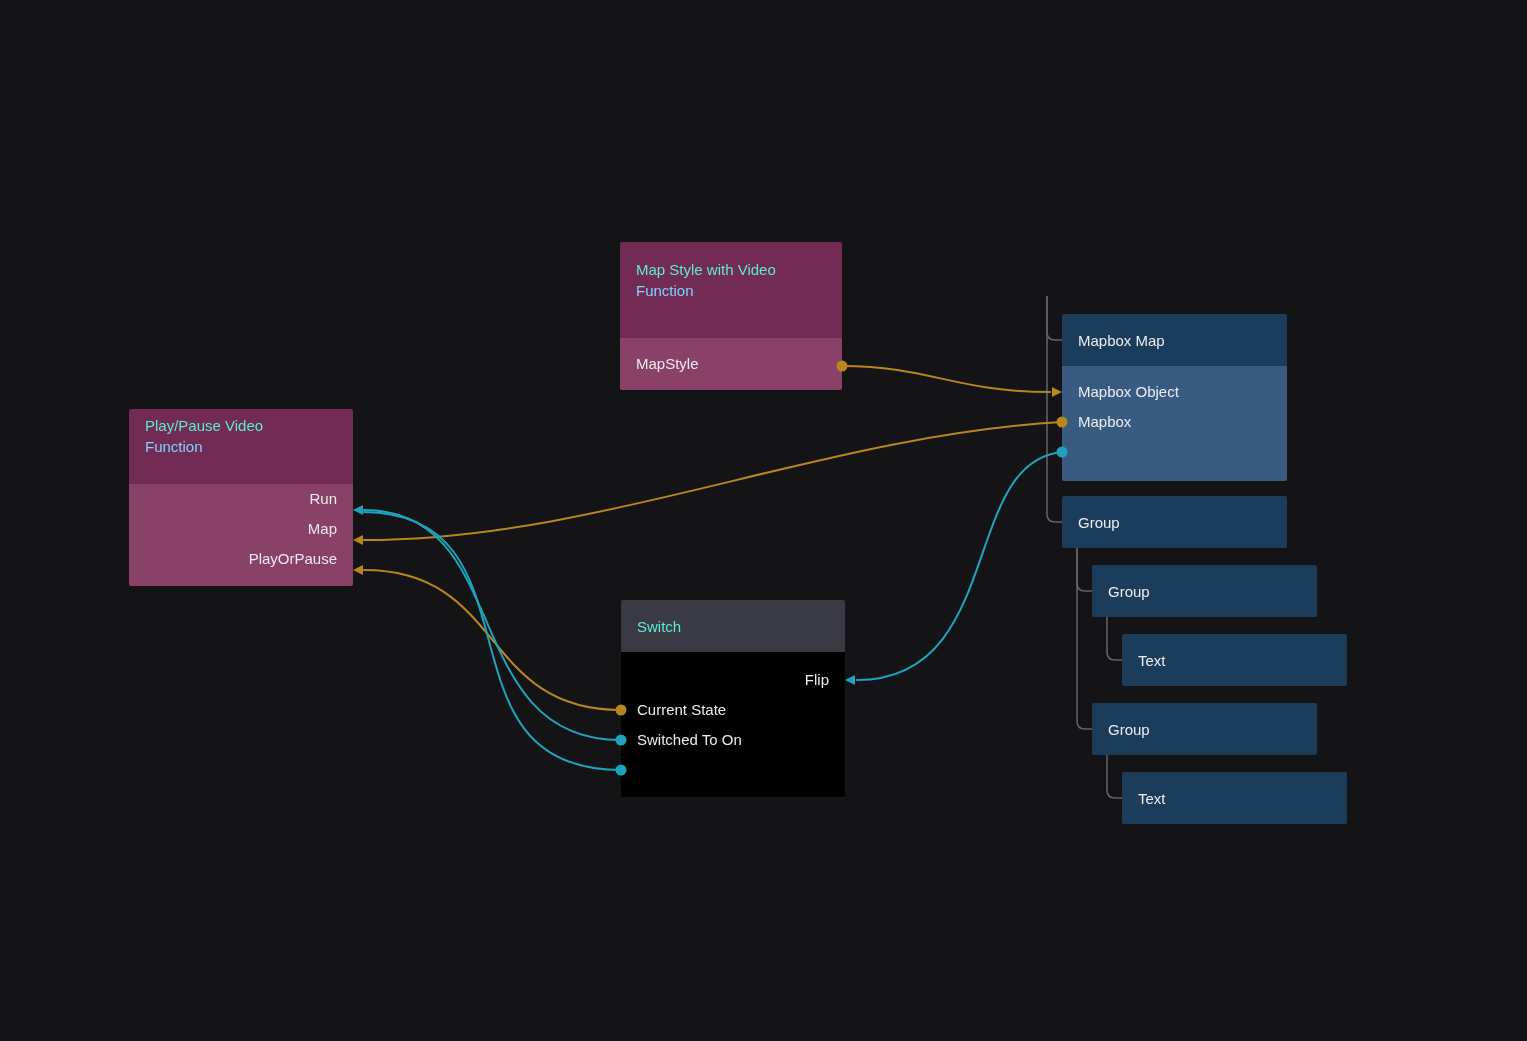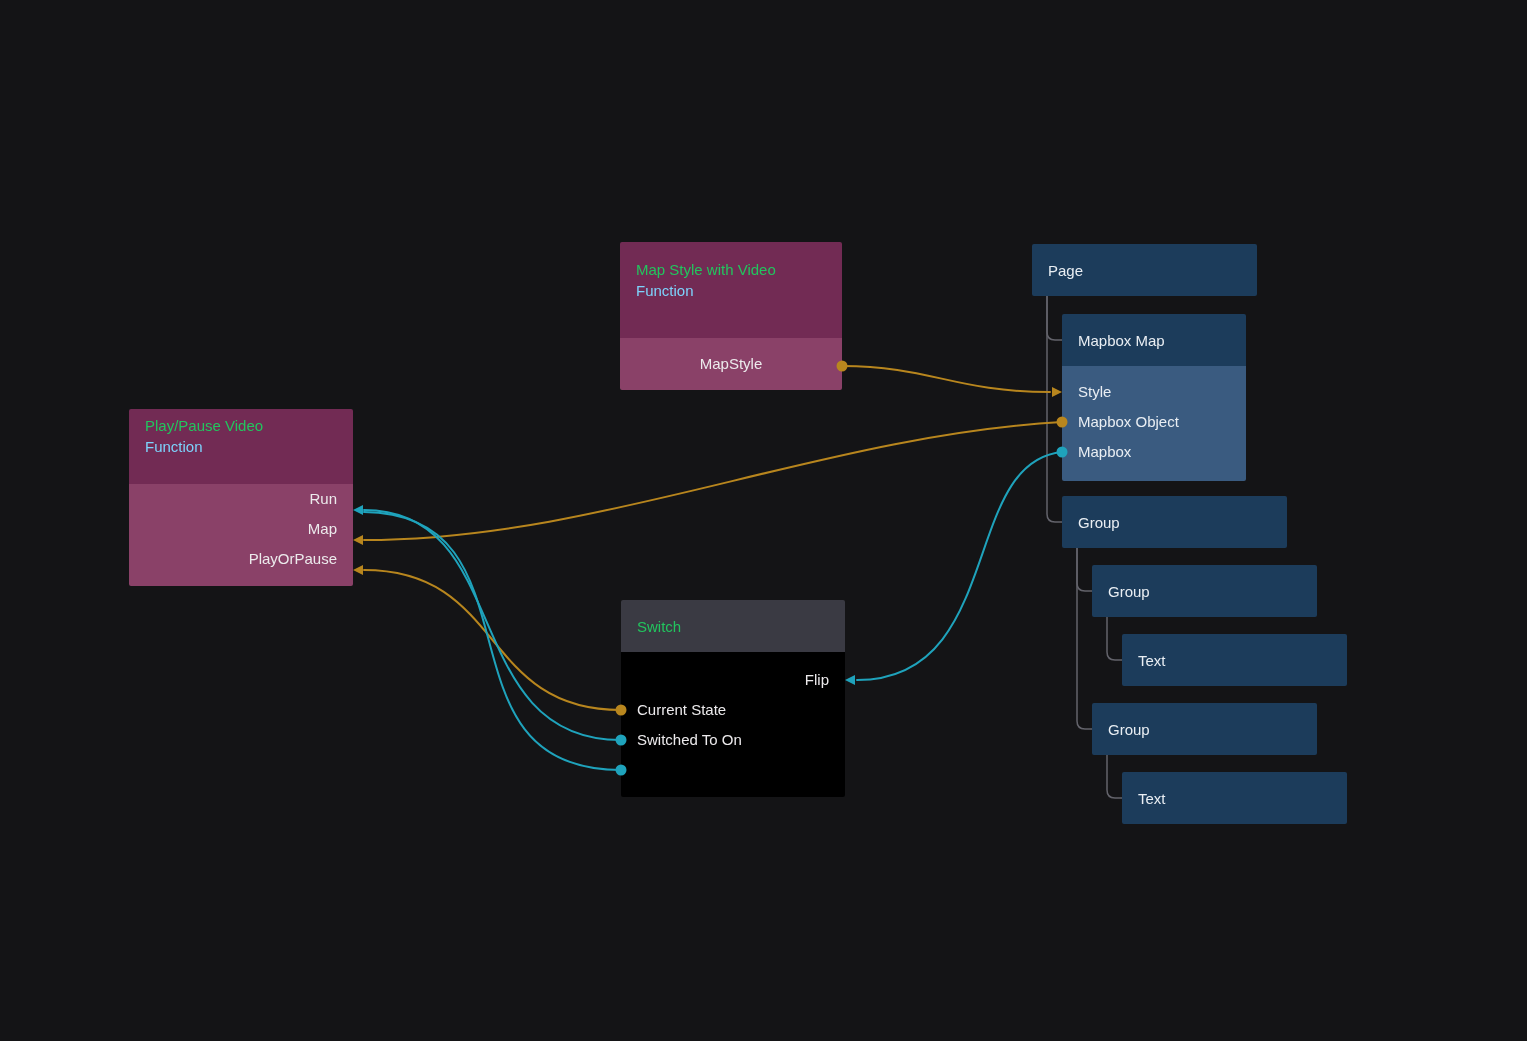--- a/index.html
+++ b/index.html
@@ -14,21 +14,21 @@
   .node {
     position:absolute;
     border-radius:2px;
     overflow:hidden;
     z-index:1;
   }
   .hdr { padding:0 16px; }
   .h52 { height:52px; display:flex; align-items:center; }
   .title {
     font-size:15px;
-    color:#22c55e;
+    color:#5eead4;
     line-height:21px;
   }
   .title.narrow { max-width:140px; }
   .subtitle {
     font-size:15px;
     line-height:21px;
   }
   .port {
     height:30px; line-height:30px;
     padding:0 16px;
@@ -64,21 +64,21 @@
 </head>
 <body>
 
 <div id="canvas">
 
   <div class="node purple" style="left:620px;top:242px;width:222px;">
     <div class="hdr purple-hdr" style="height:96px;padding-top:17px;">
       <div class="title narrow">Map Style with Video</div>
       <div class="subtitle">Function</div>
     </div>
-    <div class="purple-body" style="height:52px;display:flex;align-items:center;justify-content:center;">
+    <div class="purple-body" style="height:52px;display:flex;align-items:center;justify-content:flex-start;">
       <div class="port align-r">MapStyle</div>
     </div>
   </div>
 
   <div class="node purple" style="left:129px;top:409px;width:224px;">
     <div class="hdr purple-hdr" style="height:75px;padding-top:6px;">
       <div class="title">Play/Pause Video</div>
       <div class="subtitle">Function</div>
     </div>
     <div class="purple-body" style="height:102px;">
@@ -92,32 +92,26 @@
     <div class="hdr gray-hdr h52">
       <div class="title">Switch</div>
     </div>
     <div class="gray-body" style="height:145px;padding-top:13px;">
       <div class="port align-r">Flip</div>
       <div class="port align-l">Current State</div>
       <div class="port align-l">Switched To On</div>
     </div>
   </div>
 
-  <div class="node blue blue-fill" style="left:1032px;top:244px;width:225px;height:52px;">
-    <div class="hdr h52">
-      <div class="title">Page</div>
-    </div>
-  </div>
 
-  <div class="node blue" style="left:1062px;top:314px;width:184px;">
+  <div class="node blue" style="left:1062px;top:314px;width:225px;">
     <div class="hdr blue-hdr h52">
       <div class="title">Mapbox Map</div>
     </div>
     <div class="blue-body" style="height:115px;padding-top:11px;">
-      <div class="port align-l">Style</div>
       <div class="port align-l">Mapbox Object</div>
       <div class="port align-l">Mapbox</div>
     </div>
   </div>
 
   <div class="node blue blue-fill" style="left:1062px;top:496px;width:225px;height:52px;">
     <div class="hdr h52">
       <div class="title">Group</div>
     </div>
   </div>

